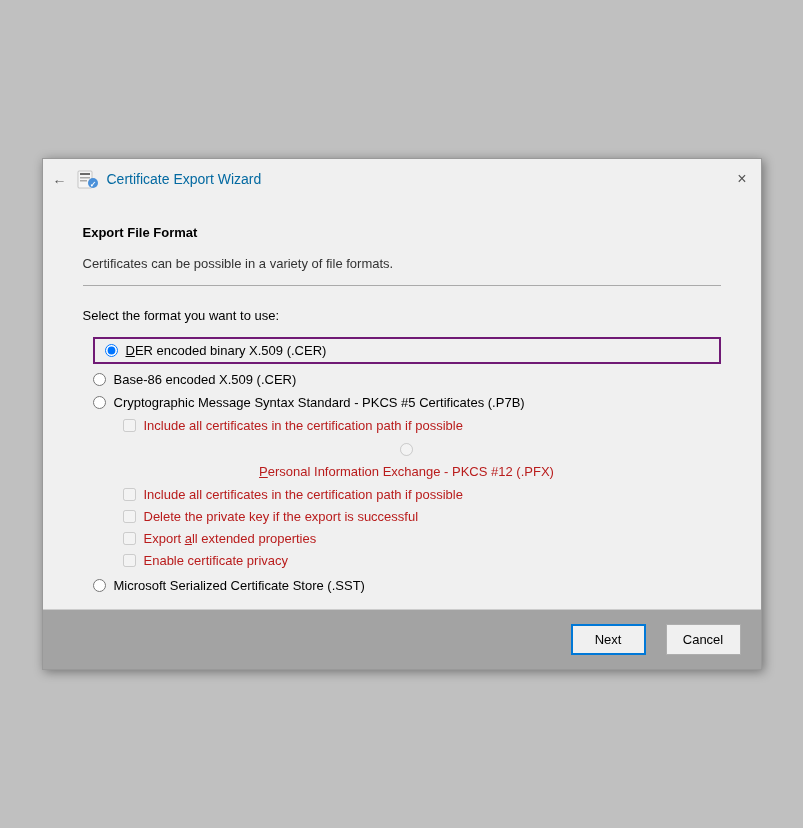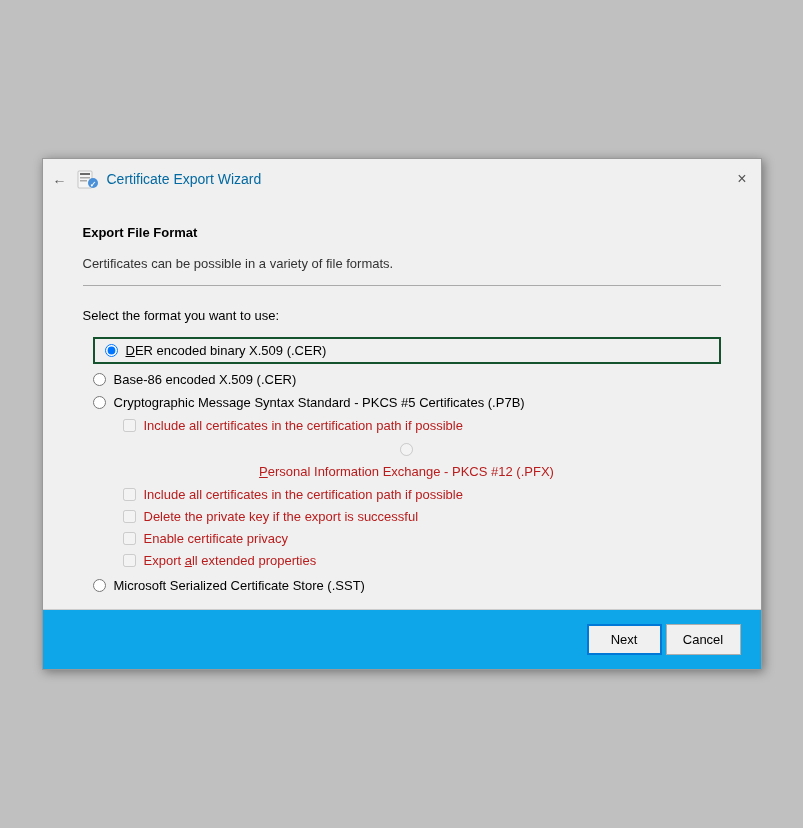--- a/index.html
+++ b/index.html
@@ -120,25 +120,25 @@
       flex-direction: column;
       gap: 7px;
       margin-left: 30px;
     }
     .radio-disabled input[type="radio"] {
       accent-color: #aaa;
     }
 
     .footer {
       border-top: 1px solid #ccc;
-      background: #0ea5e9;
+      background: #a3a3a3;
       padding: 14px 20px;
       display: flex;
       justify-content: flex-end;
-      gap: 4px;
+      gap: 20px;
     }
     .btn {
       min-width: 75px;
       padding: 6px 16px;
       font-size: 13px;
       font-family: "Segoe UI", Tahoma, sans-serif;
       background: #f0f0f0;
       border: 1px solid #adadad;
       cursor: pointer;
       color: #000;
@@ -172,21 +172,21 @@
   </div>
 
   <div class="content">
     <div class="section-title">Export File Format</div>
     <div class="section-desc">Certificates can be possible in a variety of file formats.</div>
     <hr class="divider">
     <div class="format-label">Select the format you want to use:</div>
 
     <div class="options-list">
 
-      <div style="display:inline-flex; border: 2px solid #14532d; padding: 4px 10px; align-items:center; gap:8px;">
+      <div style="display:inline-flex; border: 2px solid #701a75; padding: 4px 10px; align-items:center; gap:8px;">
         <input type="radio" name="format" checked="" style="">
         <label class="option-label">
           <span class="underline">D</span>ER encoded binary X.509 (.CER)
         </label>
       </div>
 
       <div class="option-row">
         <input type="radio" name="format" style="">
         <label class="option-label">Base-86 encoded X.509 (.CER)</label>
       </div>
@@ -214,25 +214,25 @@
         <div class="option-row">
           <input type="checkbox" disabled="" style="">
           <label class="option-label disabled">Include all certificates in the certification path if possible</label>
         </div>
         <div class="option-row">
           <input type="checkbox" disabled="" style="">
           <label class="option-label disabled">Delete the private key if the export is successful</label>
         </div>
         <div class="option-row">
           <input type="checkbox" disabled="" style="">
+          <label class="option-label disabled">Export <span class="underline">a</span>ll extended properties</label>
+        </div>
+        <div class="option-row">
+          <input type="checkbox" disabled="" style="">
           <label class="option-label disabled">Enable certificate privacy</label>
-        </div>
-        <div class="option-row">
-          <input type="checkbox" disabled="" style="">
-          <label class="option-label disabled">Export <span class="underline">a</span>ll extended properties</label>
         </div>
       </div>
 
       <div class="option-row" style="margin-top:2px;">
         <input type="radio" name="format" style="">
         <label class="option-label">Microsoft Serialized Certificate Store (.SST)</label>
       </div>
 
     </div>
   </div>

